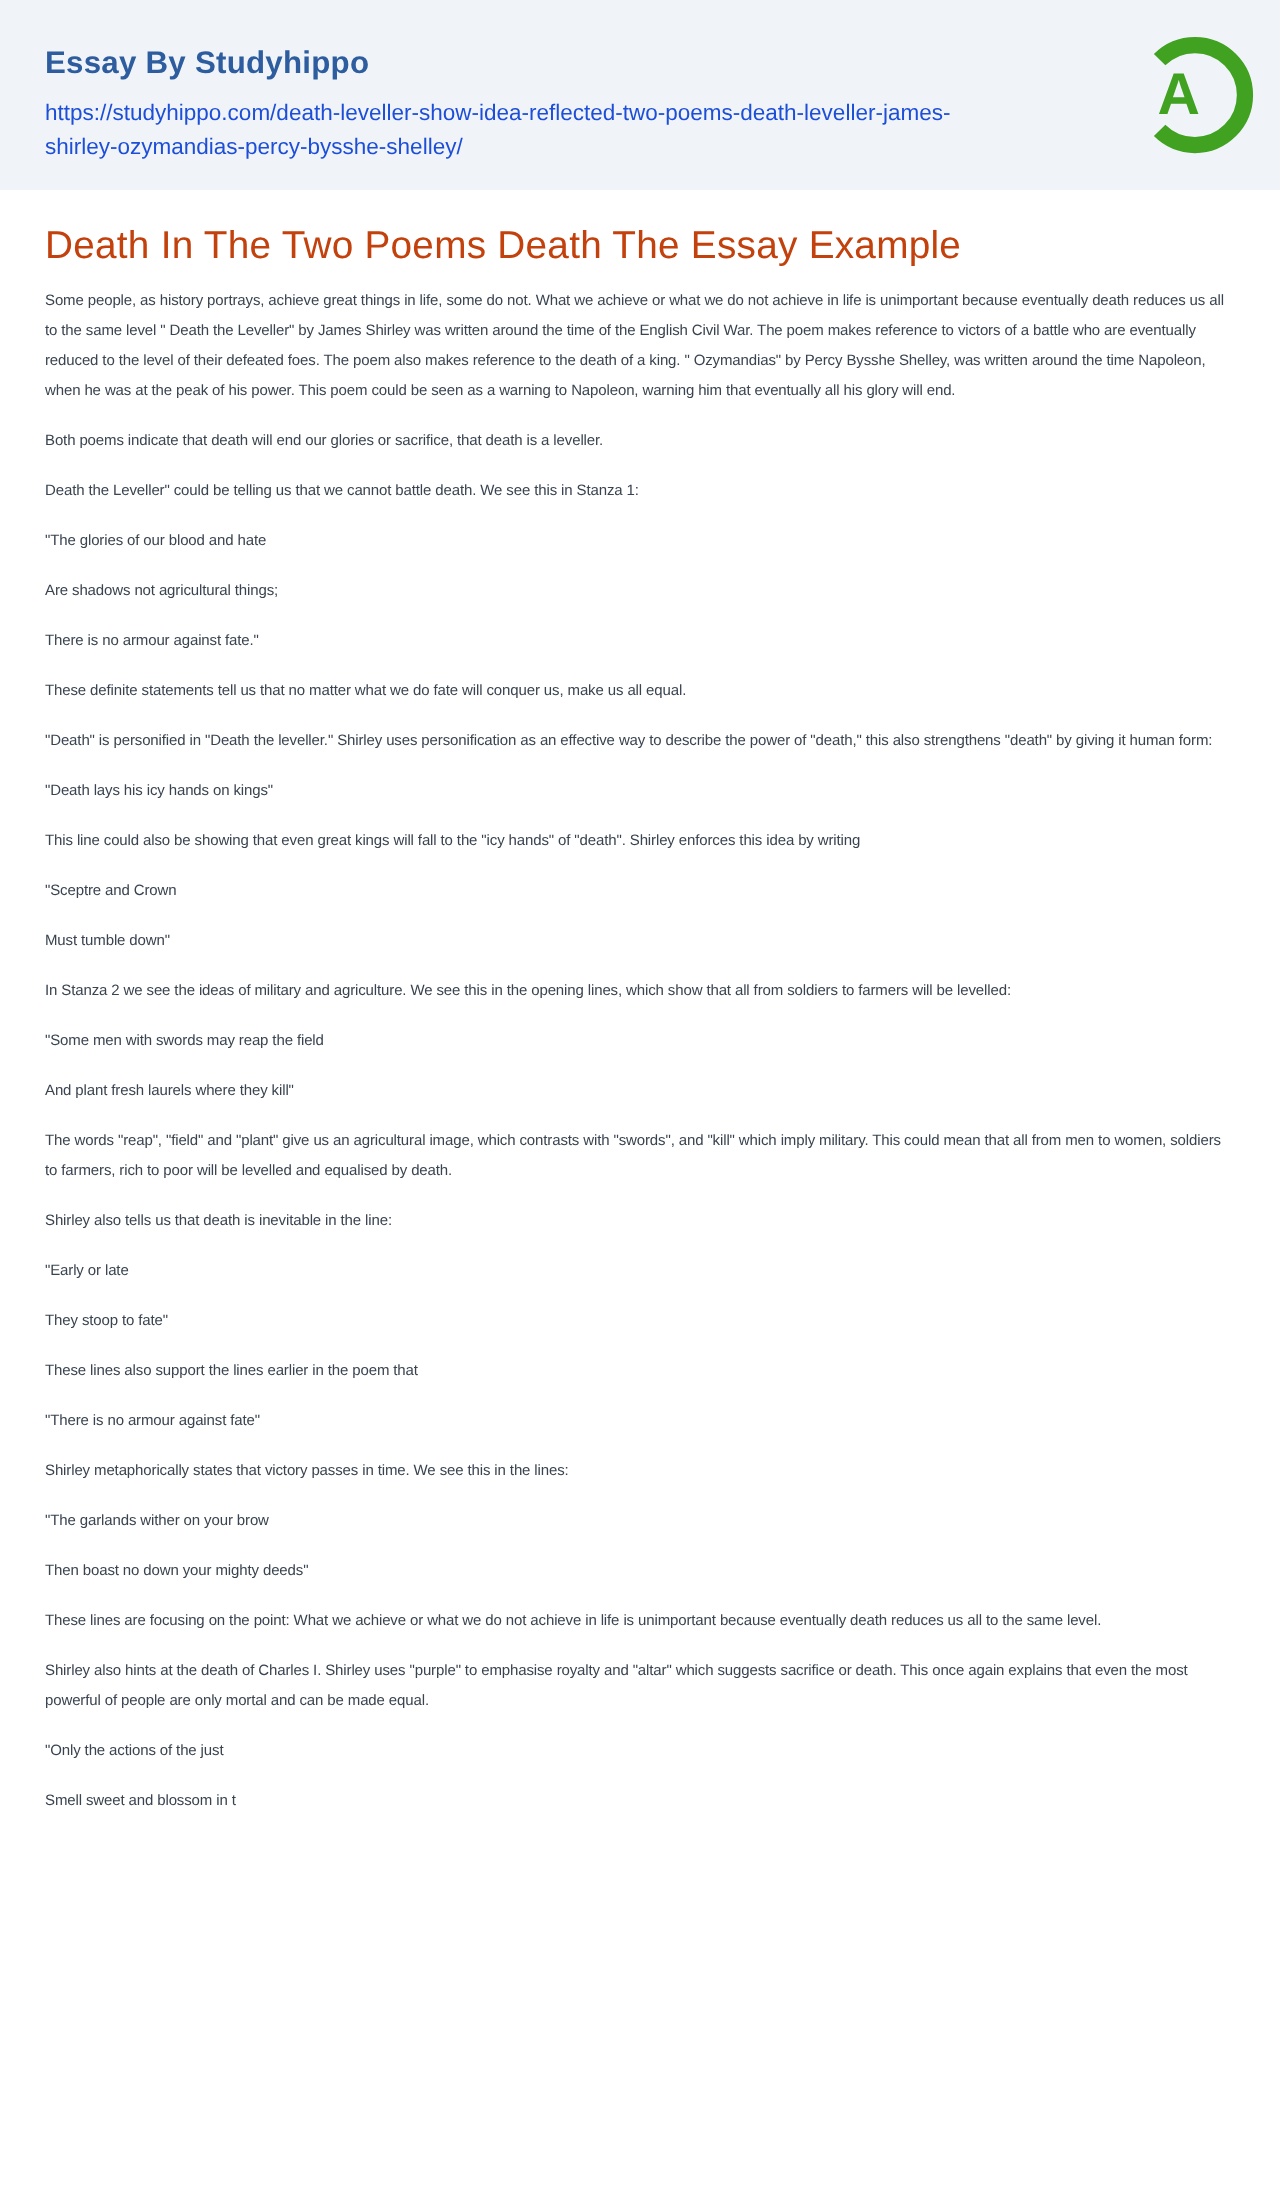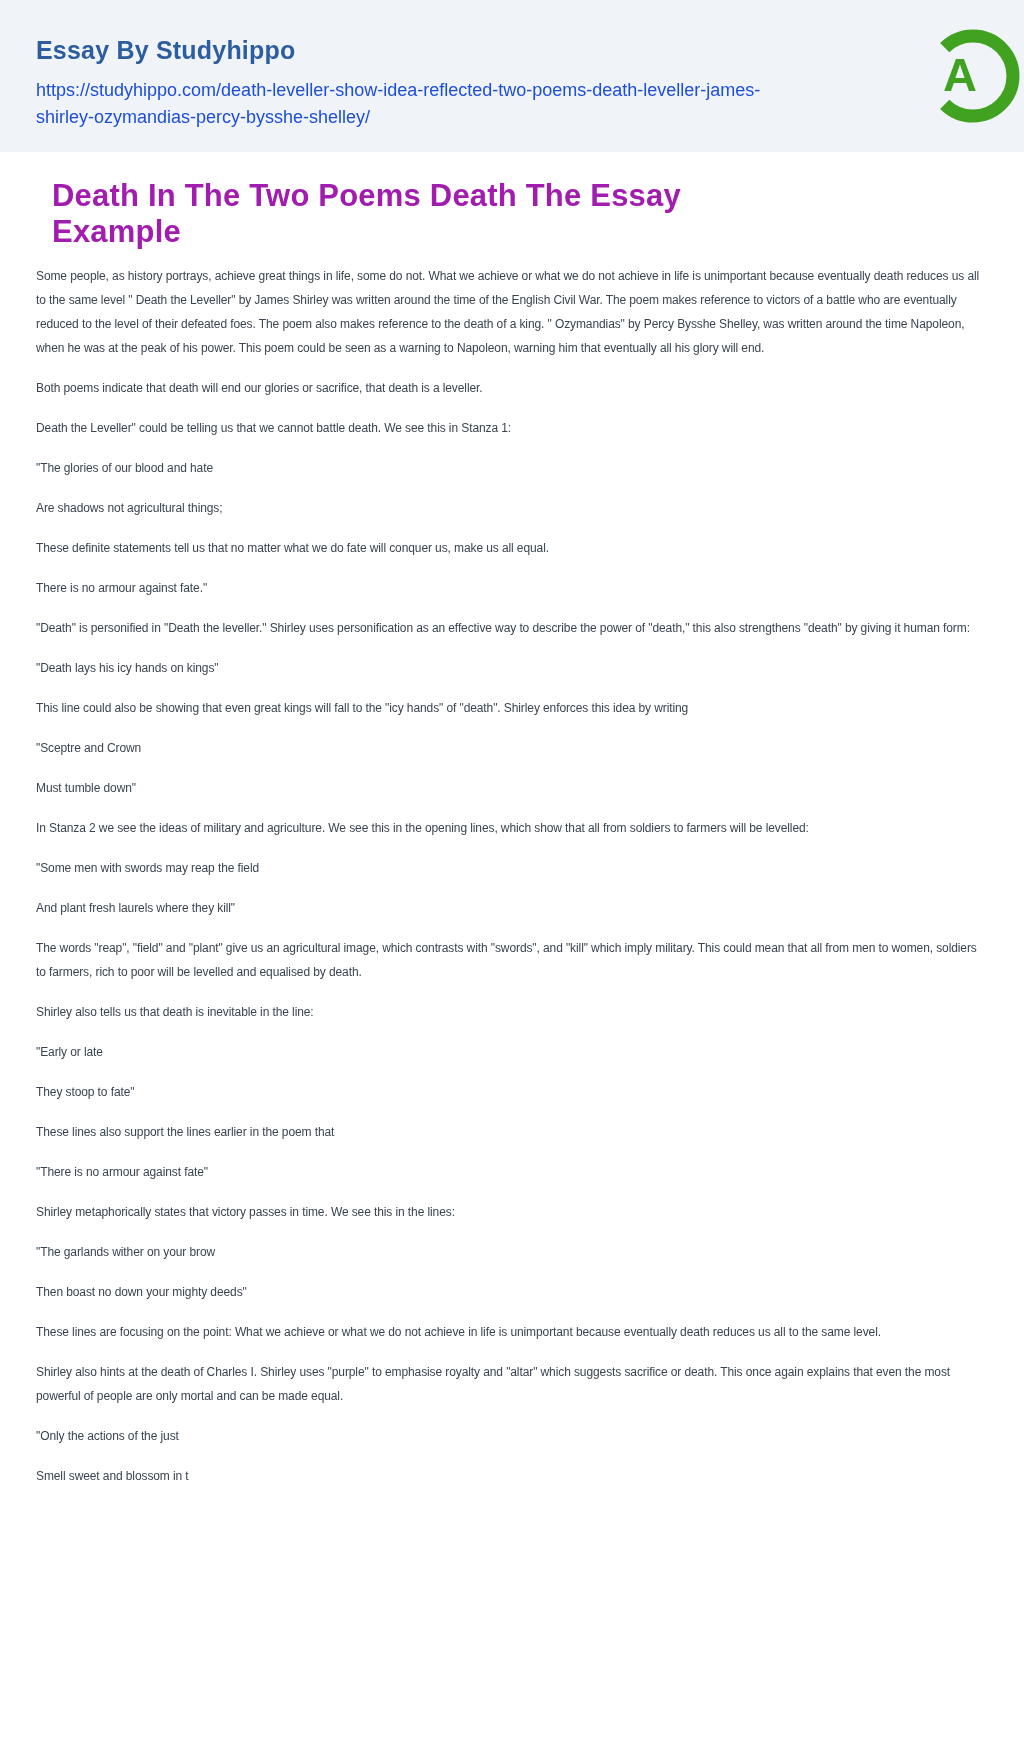--- a/index.html
+++ b/index.html
@@ -6,21 +6,21 @@
   html, body { margin: 0; padding: 0; }
   body {
     width: 1024px;
     min-height: 1762px;
     background: #ffffff;
     font-family: "Liberation Sans", sans-serif;
   }
   .site-header {
     background: #f0f4f8;
     height: 152px;
-    padding: 34px 1px 20px 36px;
+    padding: 34px 18px 20px 36px;
     display: flex;
     justify-content: space-between;
     align-items: flex-start;
   }
   .header-text { max-width: 790px; }
   .site-title {
     color: #2d5d9f;
     font-size: 25px;
     font-weight: 700;
     letter-spacing: 0.2px;
@@ -37,27 +37,27 @@
   }
   .logo {
     width: 104px;
     height: 104px;
     margin-top: -12px;
     flex: 0 0 auto;
   }
   .logo svg { width: 104px; height: 104px; display: block; }
   main { padding: 0 36px; }
   h1.essay-title {
-    color: #a21caf;
+    color: #c2410c;
     font-size: 31px;
     line-height: 36px;
-    font-weight: 700;
+    font-weight: 400;
     letter-spacing: 0.2px;
     max-width: 750px;
-    margin: 26px 0 14px 16px;
+    margin: 26px 0 14px 0;
   }
   .essay-body p {
     color: #3a4450;
     font-size: 12px;
     line-height: 24px;
     letter-spacing: -0.1px;
     margin: 0 0 16px 0;
     max-width: 952px;
   }
 </style>
@@ -80,22 +80,22 @@
   </header>
 
   <main>
     <h1 class="essay-title">Death In The Two Poems Death The Essay Example</h1>
     <div class="essay-body" id="paragraphs">
         <p>Some people, as history portrays, achieve great things in life, some do not. What we achieve or what we do not achieve in life is unimportant because eventually death reduces us all to the same level " Death the Leveller" by James Shirley was written around the time of the English Civil War. The poem makes reference to victors of a battle who are eventually reduced to the level of their defeated foes. The poem also makes reference to the death of a king. " Ozymandias" by Percy Bysshe Shelley, was written around the time Napoleon, when he was at the peak of his power. This poem could be seen as a warning to Napoleon, warning him that eventually all his glory will end.</p>
         <p>Both poems indicate that death will end our glories or sacrifice, that death is a leveller.</p>
         <p>Death the Leveller" could be telling us that we cannot battle death. We see this in Stanza 1:</p>
         <p>"The glories of our blood and hate</p>
         <p>Are shadows not agricultural things;</p>
+        <p>There is no armour against fate."</p>
         <p>These definite statements tell us that no matter what we do fate will conquer us, make us all equal.</p>
-        <p>There is no armour against fate."</p>
         <p>"Death" is personified in "Death the leveller." Shirley uses personification as an effective way to describe the power of "death," this also strengthens "death" by giving it human form:</p>
         <p>"Death lays his icy hands on kings"</p>
         <p>This line could also be showing that even great kings will fall to the "icy hands" of "death". Shirley enforces this idea by writing</p>
         <p>"Sceptre and Crown</p>
         <p>Must tumble down"</p>
         <p>In Stanza 2 we see the ideas of military and agriculture. We see this in the opening lines, which show that all from soldiers to farmers will be levelled:</p>
         <p>"Some men with swords may reap the field</p>
         <p>And plant fresh laurels where they kill"</p>
         <p>The words "reap", "field" and "plant" give us an agricultural image, which contrasts with "swords", and "kill" which imply military. This could mean that all from men to women, soldiers to farmers, rich to poor will be levelled and equalised by death.</p>
         <p>Shirley also tells us that death is inevitable in the line:</p>

